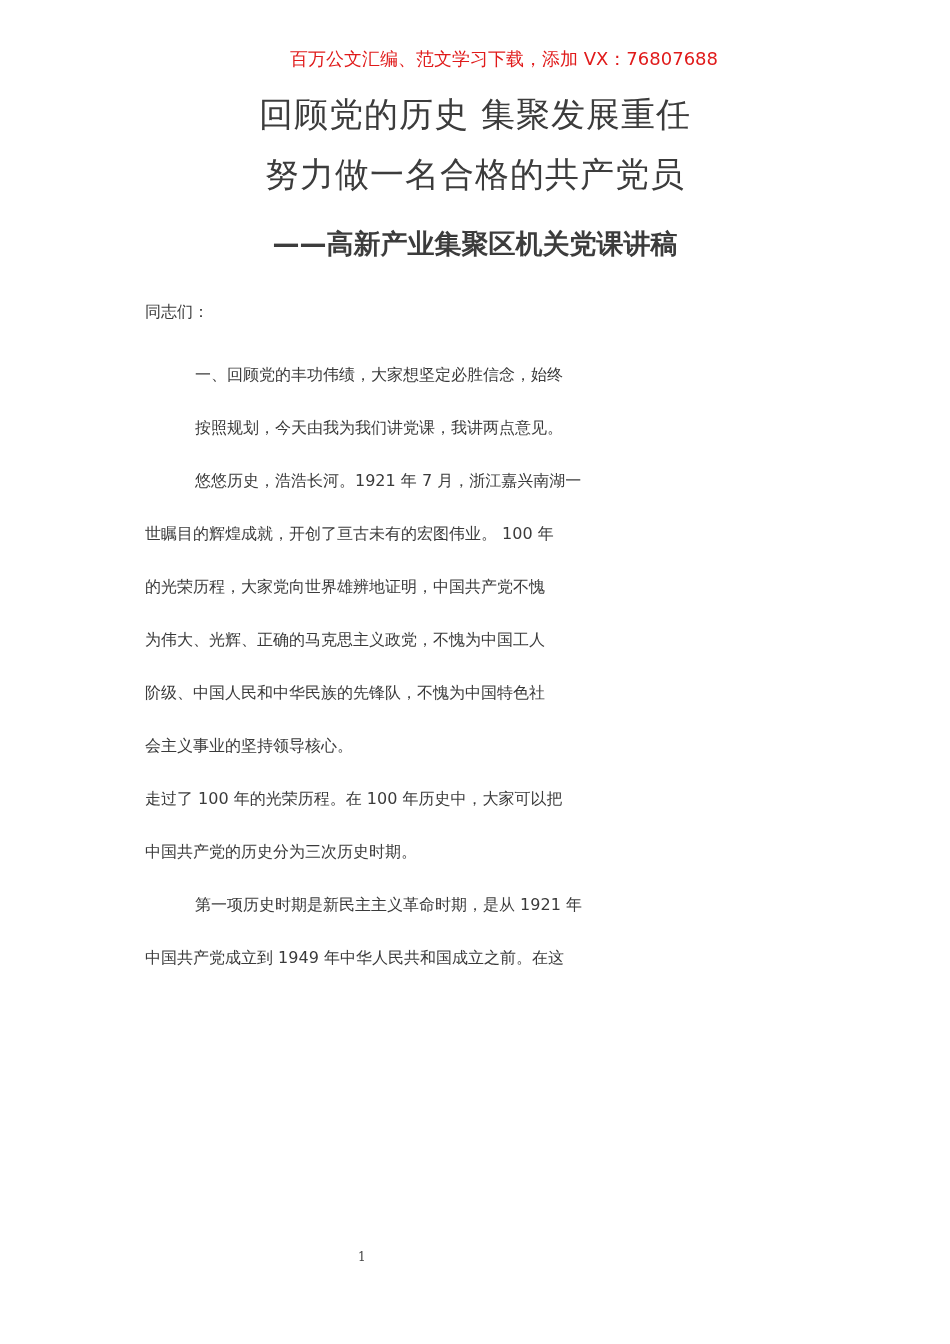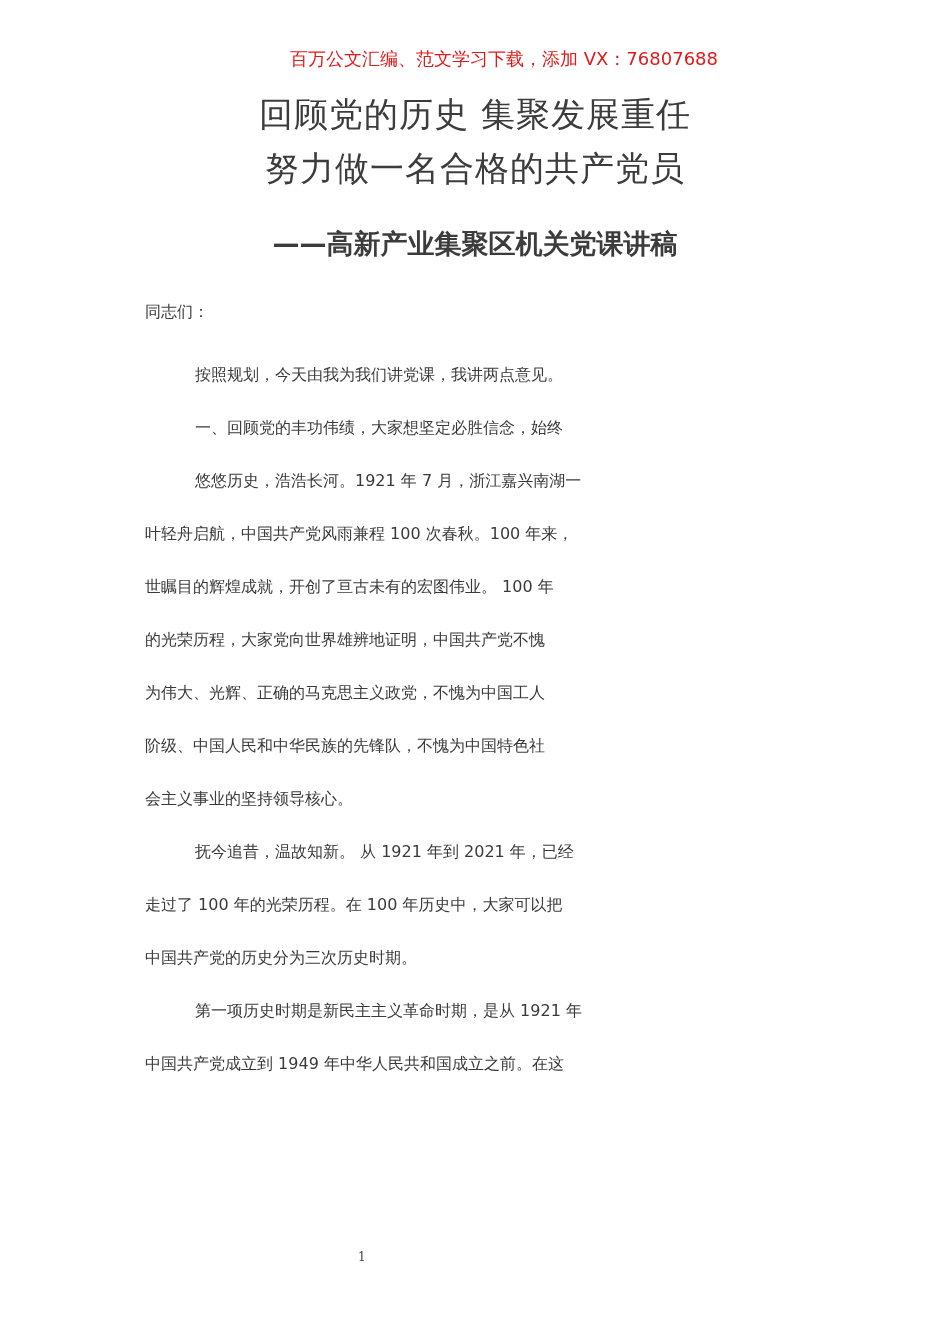--- a/index.html
+++ b/index.html
@@ -3,21 +3,21 @@
   <meta charset="utf-8">
   <style>
     html, body { margin: 0; padding: 0; background: #ffffff; }
     body { width: 950px; height: 1344px; position: relative; overflow: hidden;
            font-family: "DejaVu Sans", "Liberation Sans", sans-serif; color: #3a3a3a; }
     .watermark { position: absolute; top: 47px; left: 0; width: 950px; text-align: center;
                  color: #e01a1a; font-size: 18px; letter-spacing: 0px; padding-left: 29px; }
     .title { position: absolute; left: 0; width: 950px; text-align: center;
              font-size: 34px; color: #3c3c3c; letter-spacing: 1px; }
     .t1 { top: 92px; }
-    .t2 { top: 146px; }
+    .t2 { top: 152px; }
     .subtitle { position: absolute; top: 226px; left: 0; width: 950px; text-align: center;
                 font-size: 27px; font-weight: bold; color: #3c3c3c; }
     .body { position: absolute; left: 145px; width: 690px; top: 285px; }
     .line { font-size: 16px; line-height: 53px; height: 53px; white-space: nowrap; color: #3a3a3a; }
     .indent { padding-left: 50px; }
     .gap { height: 10px; }
     .page-num { position: absolute; top: 1250px; left: 358px; font-family: "DejaVu Serif", serif;
                 font-size: 12px; color: #444; }
   </style>
 </head>
@@ -25,29 +25,27 @@
 
 <div class="watermark">百万公文汇编、范文学习下载，添加 VX：76807688</div>
 
 <div class="title t1">回顾党的历史 集聚发展重任</div>
 <div class="title t2">努力做一名合格的共产党员</div>
 <div class="subtitle">——高新产业集聚区机关党课讲稿</div>
 
 <div class="body">
   <div class="line">同志们：</div>
   <div class="gap"></div>
+  <div class="line indent">一、回顾党的丰功伟绩，大家想坚定必胜信念，始终</div>
   <div class="line indent">按照规划，今天由我为我们讲党课，我讲两点意见。</div>
-  <div class="line indent">一、回顾党的丰功伟绩，大家想坚定必胜信念，始终</div>
   <div class="line indent">悠悠历史，浩浩长河。1921 年 7 月，浙江嘉兴南湖一</div>
-  <div class="line">叶轻舟启航，中国共产党风雨兼程 100 次春秋。100 年来，</div>
   <div class="line">世瞩目的辉煌成就，开创了亘古未有的宏图伟业。 100 年</div>
   <div class="line">的光荣历程，大家党向世界雄辨地证明，中国共产党不愧</div>
   <div class="line">为伟大、光辉、正确的马克思主义政党，不愧为中国工人</div>
   <div class="line">阶级、中国人民和中华民族的先锋队，不愧为中国特色社</div>
   <div class="line">会主义事业的坚持领导核心。</div>
-  <div class="line indent">抚今追昔，温故知新。 从 1921 年到 2021 年，已经</div>
   <div class="line">走过了 100 年的光荣历程。在 100 年历史中，大家可以把</div>
   <div class="line">中国共产党的历史分为三次历史时期。</div>
   <div class="line indent">第一项历史时期是新民主主义革命时期，是从 1921 年</div>
   <div class="line">中国共产党成立到 1949 年中华人民共和国成立之前。在这</div>
 </div>
 
 <div class="page-num">1</div>
 
 </body></html>

